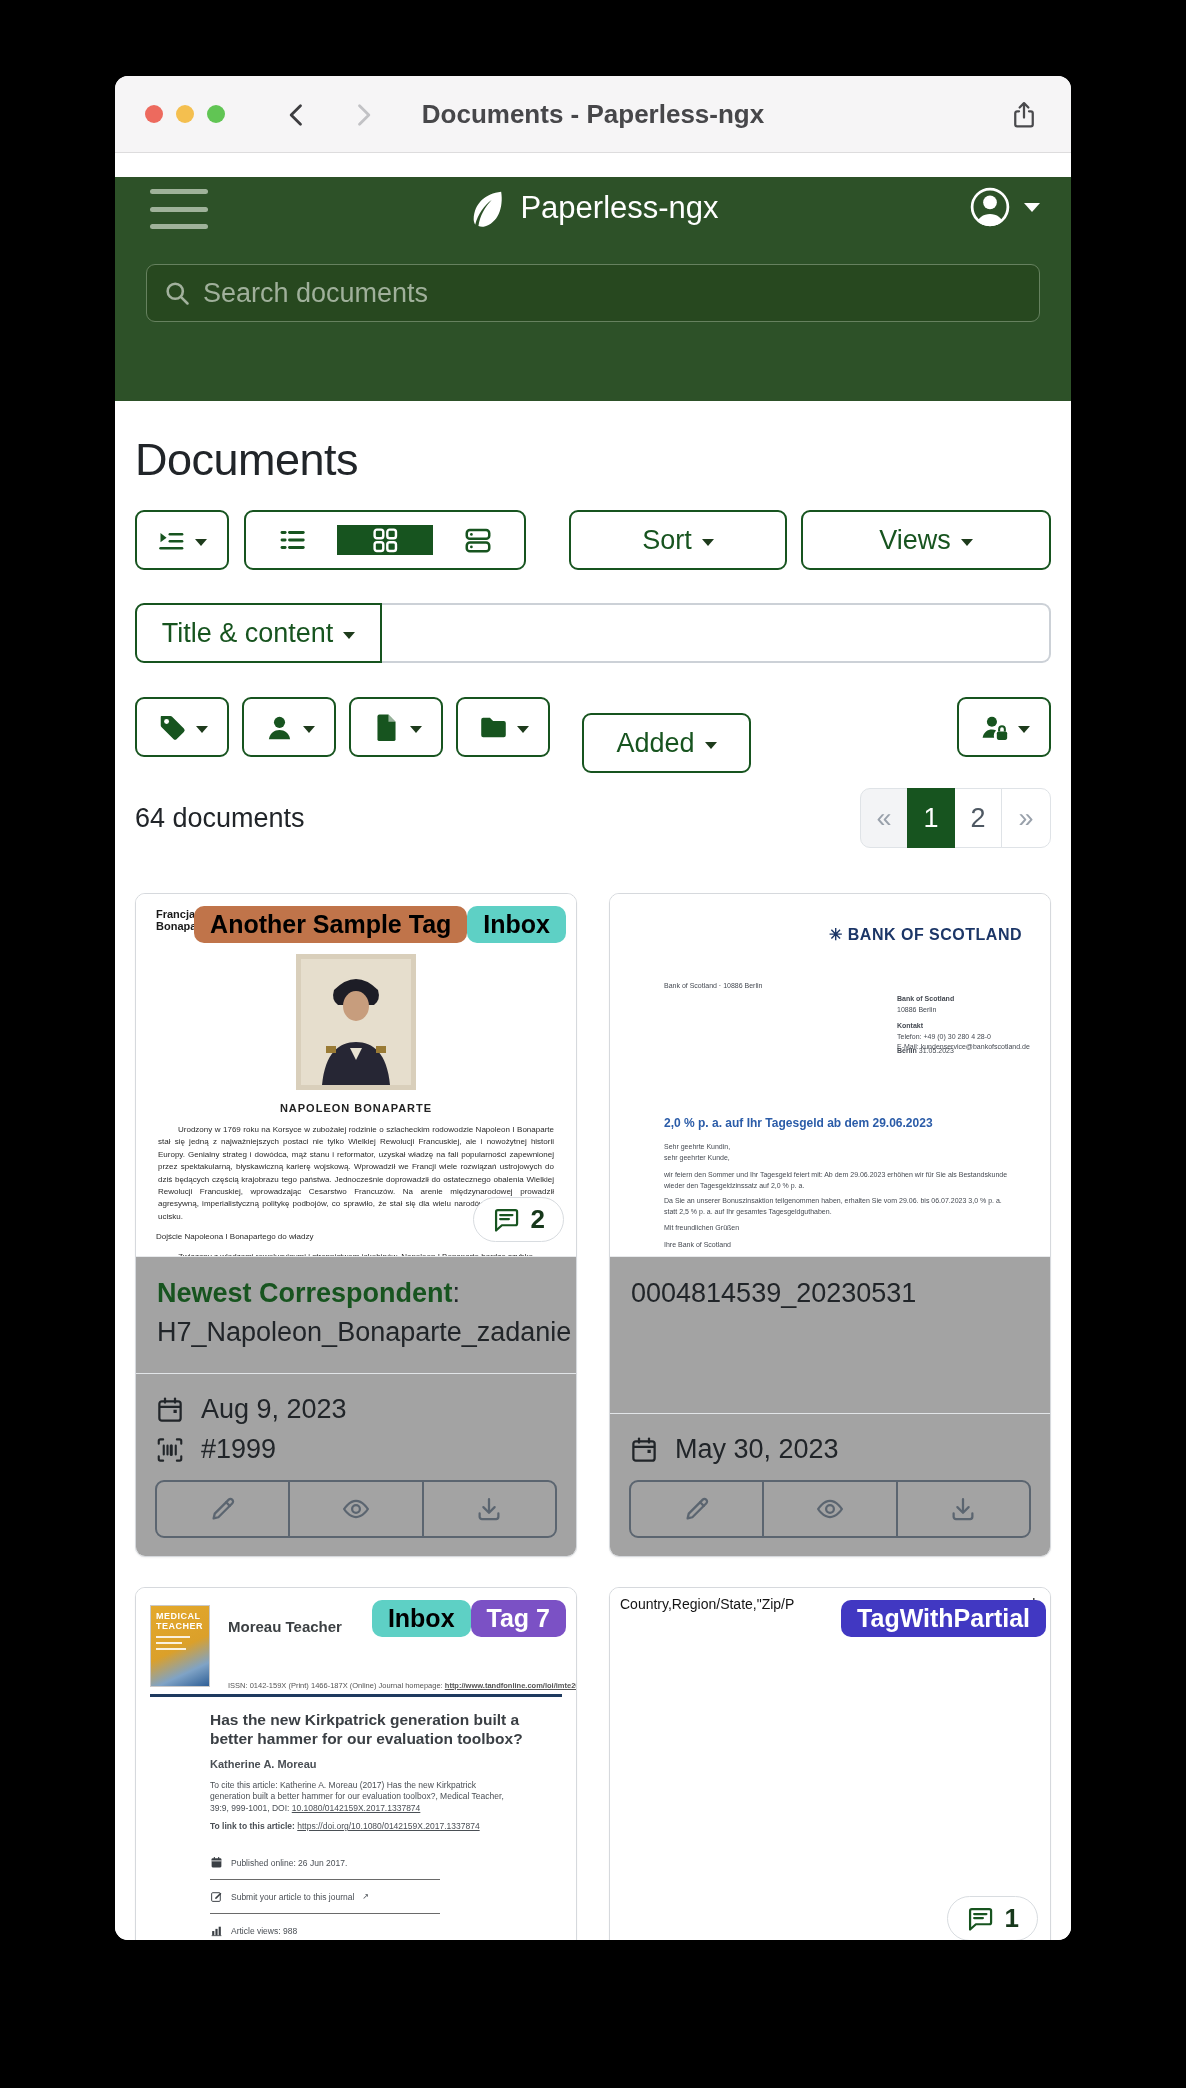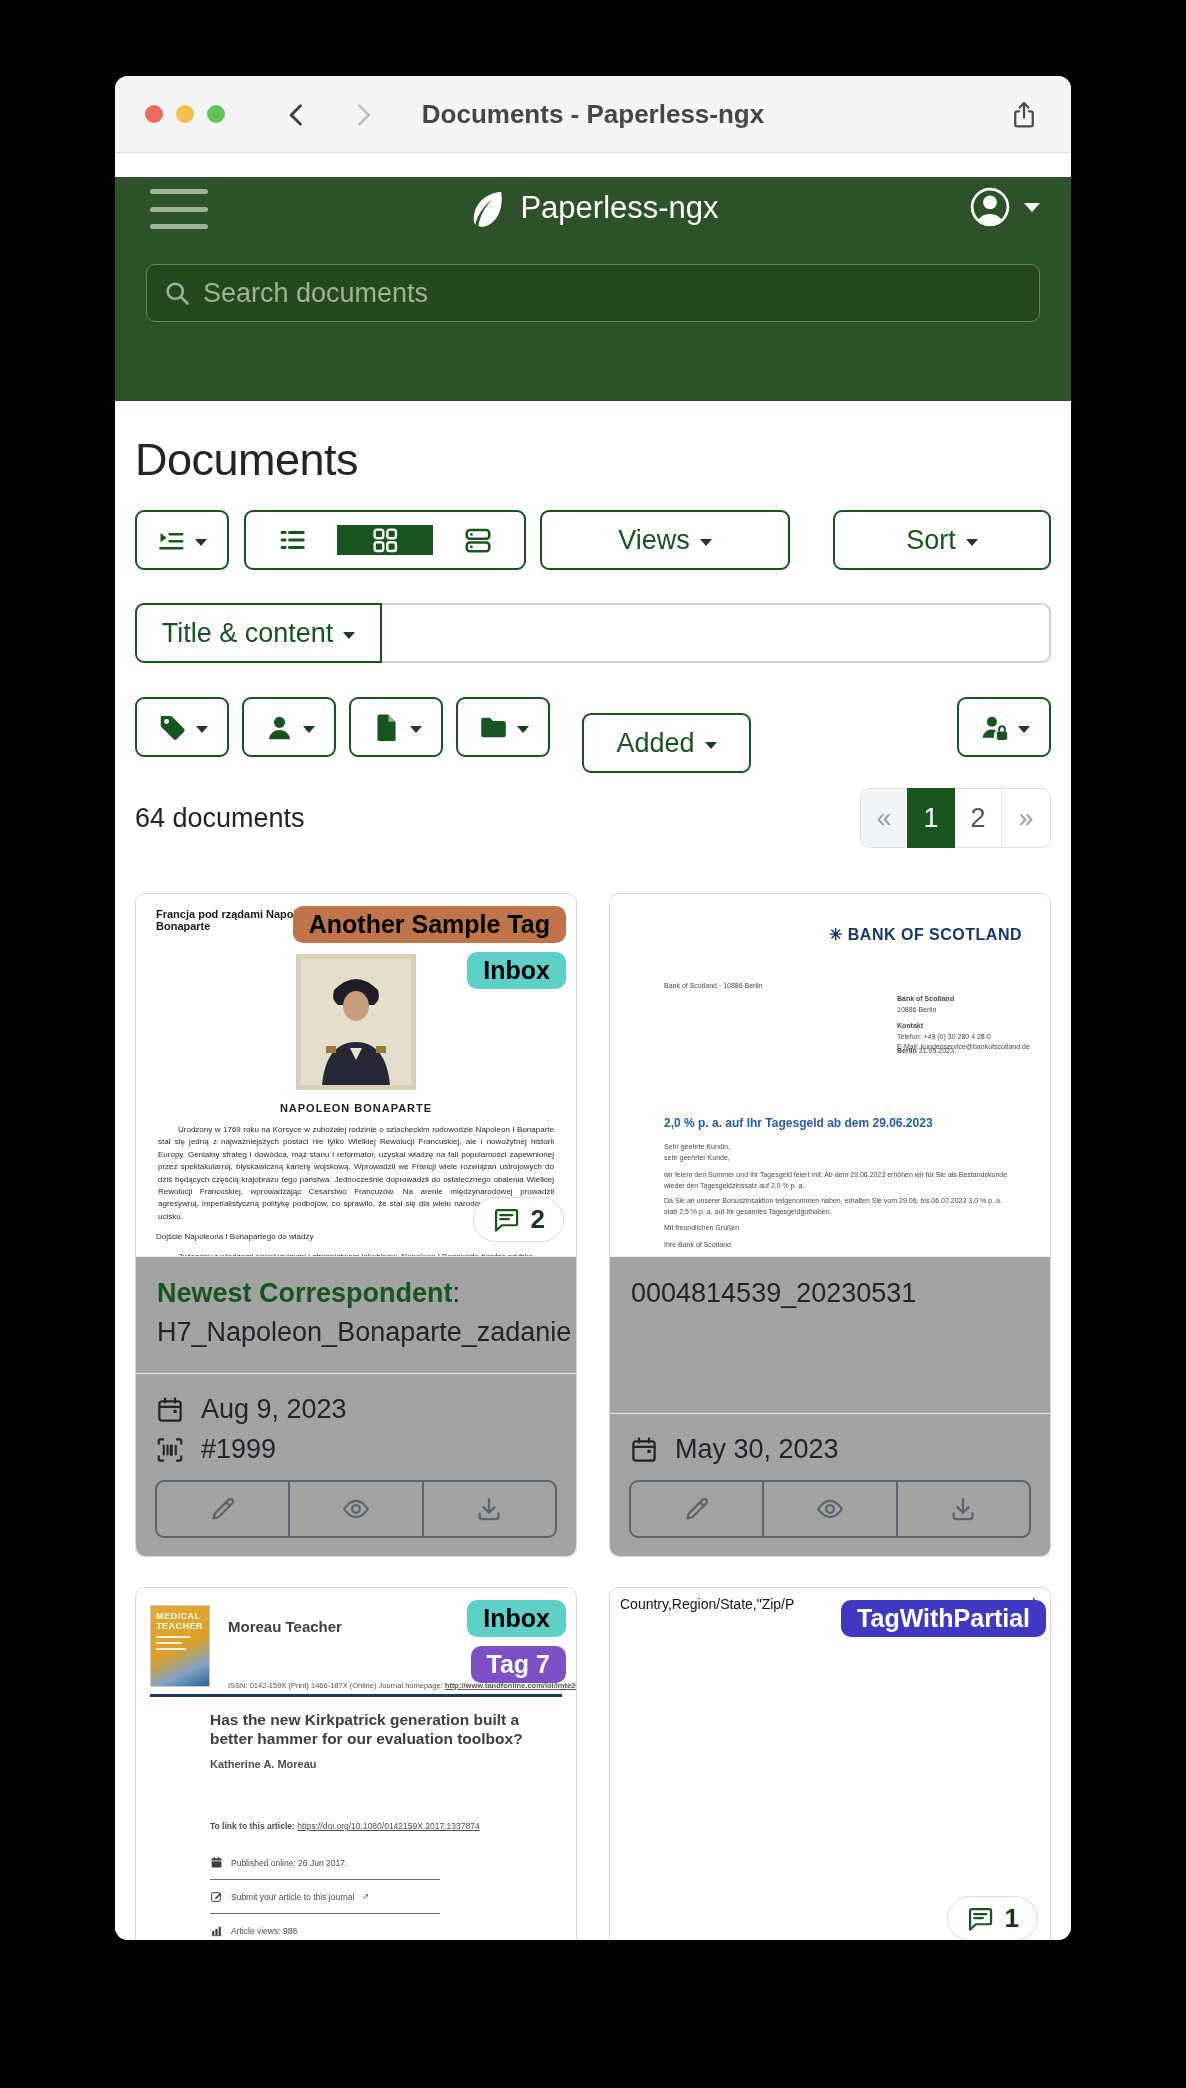--- a/index.html
+++ b/index.html
@@ -73,21 +73,21 @@
   .pg:last-child { border-radius:0 10px 10px 0; min-width:50px; }
   .pg.dis { background:#f3f4f6; color:#99a1ab; }
   .pg.nx { color:#99a1ab; }
   .pg.active { background:#17541f; border-color:#17541f; color:#fff; position:relative; z-index:1; }
 
   
   .cards { margin-top:44px; display:grid; grid-template-columns:1fr 1fr; column-gap:32px; row-gap:30px; }
   .card { height:664px; border:1px solid #d6d9dd; border-radius:10px; background:#fff; overflow:hidden; display:flex; flex-direction:column; position:relative; box-shadow:0 1px 2px rgba(0,0,0,.05); }
   .thumb { height:363px; background:#fff; border-bottom:1px solid #e8eaec; position:relative; overflow:hidden; flex:none; cursor:pointer; }
   .thumb.tall { height:520px; }
-  .tagstack { position:absolute; top:12px; right:10px; display:flex; flex-direction:column; align-items:flex-end; gap:9px; z-index:3; }
+  .tagstack { position:absolute; top:12px; right:10px; display:flex; flex-direction:row; z-index:3; }
   .tagpill { font-size:25px; font-weight:700; padding:4px 16px; border-radius:10px; white-space:nowrap; cursor:pointer; }
   .comment-badge { position:absolute; right:12px; display:flex; align-items:center; gap:11px; background:#fff; border:1px solid #d8dce0; border-radius:26px; padding:6px 18px; z-index:3; }
   .comment-badge svg { width:28px; height:28px; color:#17541f; }
   .comment-badge .cnt { font-size:26px; font-weight:700; color:#17381b; }
   .cardbody { flex:1; background:#a3a3a3; display:flex; flex-direction:column; }
   .titleblock { padding:17px 21px; flex:1; font-size:27px; line-height:1.45; color:#212529; cursor:pointer; }
   .corr { color:#17541f; font-weight:700; }
   .cardfooter { border-top:1px solid #e2e5e8; padding:11px 19px 18px; display:flex; flex-direction:column; }
   .metarow { display:flex; align-items:center; gap:16px; font-size:27px; color:#212529; margin-top:9px; }
   .metarow svg { width:30px; height:30px; color:#212529; flex:none; }
@@ -250,26 +250,26 @@
           <span class="seg">
             <svg width="30" height="30" viewBox="0 0 24 24" fill="none" stroke="currentColor" stroke-width="2">
               <rect x="3" y="4" width="18" height="7" rx="2.5"></rect>
                 <rect x="3" y="14" width="18" height="7" rx="2.5"></rect>
               <circle cx="6.7" cy="7.5" r="1.1" fill="currentColor" stroke="none"></circle>
                 <circle cx="6.7" cy="17.5" r="1.1" fill="currentColor" stroke="none"></circle>
             </svg>
           </span>
         </div>
 
+        <button class="obtn btn-sort">
+          <span>Sort</span>
+          <span class="caret"></span>
+        </button>
         <button class="obtn btn-views">
           <span>Views</span>
-          <span class="caret"></span>
-        </button>
-        <button class="obtn btn-sort">
-          <span>Sort</span>
           <span class="caret"></span>
         </button>
       </div>
 
       <div class="filter-row1">
         <button class="obtn btn-field">
           <span>Title &amp; content</span>
           <span class="caret"></span>
         </button>
         <input class="filter-input" type="text" value="" style="">
@@ -493,20 +493,21 @@
                 <span class="cl">TEACHER</span>
                 <div class="bar"></div>
                   <div class="bar" style="width:55%"></div>
                   <div class="bar" style="width:62%"></div>
               </div>
               <div class="jt">Moreau Teacher</div>
               <div class="issn"><span>ISSN: 0142-159X (Print) 1466-187X (Online) Journal homepage: </span><u>http://www.tandfonline.com/loi/imte20</u></div>
               <div class="rule"></div>
               <div class="mh">Has the new Kirkpatrick generation built a better hammer for our evaluation toolbox?</div>
               <div class="auth">Katherine A. Moreau</div>
+              <div class="cite"><span>To cite this article: Katherine A. Moreau (2017) Has the new Kirkpatrick generation built a better hammer for our evaluation toolbox?, Medical Teacher, 39:9, 999-1001, DOI: </span><u>10.1080/0142159X.2017.1337874</u></div>
               <div class="link"><b>To link to this article: </b> <u>https://doi.org/10.1080/0142159X.2017.1337874</u></div>
               <div class="mlist">
                 <div class="mrow">
                   <svg viewBox="0 0 24 24">
                     <rect x="3" y="4" width="18" height="17" rx="2" fill="#3a3f44"></rect>
                     <line x1="3" y1="9" x2="21" y2="9" stroke="#fff" stroke-width="1.5"></line>
                     <line x1="8" y1="2" x2="8" y2="6" stroke="#3a3f44" stroke-width="2"></line>
                       <line x1="16" y1="2" x2="16" y2="6" stroke="#3a3f44" stroke-width="2"></line>
                   </svg>
                   <span>Published online: 26 Jun 2017.</span>

